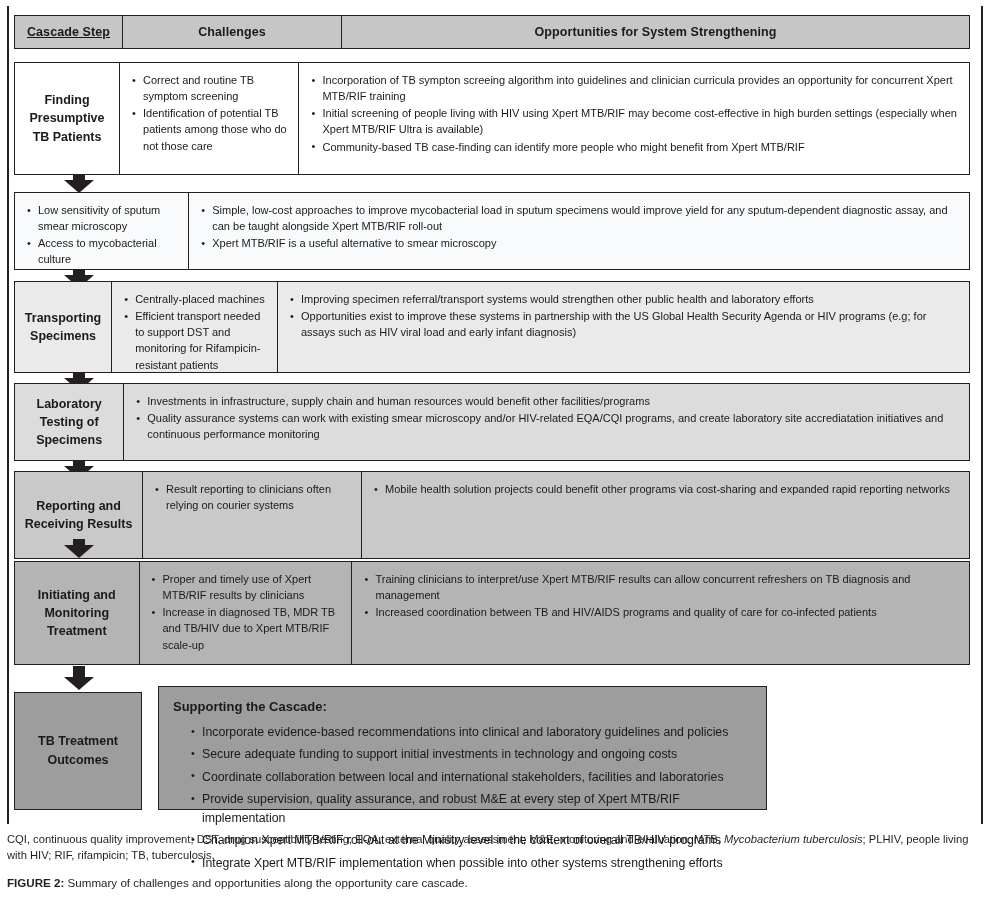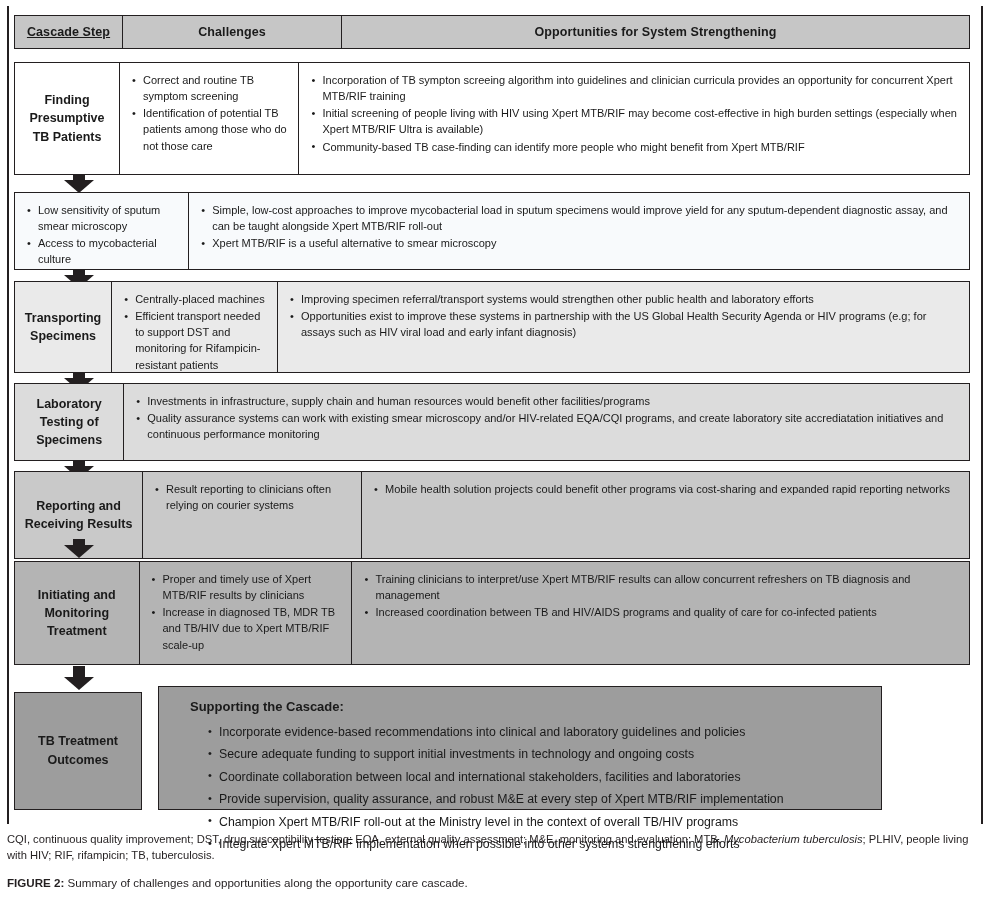--- a/index.html
+++ b/index.html
@@ -139,24 +139,24 @@
     align-items: center;
     justify-content: center;
     text-align: center;
     font-size: 12.5px;
     font-weight: bold;
     line-height: 1.5;
   }
   #support-box {
     position: absolute;
     left: 158px;
-    width: 724px;
+    width: 609px;
     border: 1px solid #231f20;
     box-sizing: border-box;
-    padding: 12px 14px 10px 31px;
+    padding: 12px 14px 10px 14px;
   }
   #support-title {
     font-size: 13px;
     font-weight: bold;
     margin-bottom: 9px;
   }
   #support-box ul.bullets { padding-left: 18px; }
   #support-box ul.bullets > li {
     font-size: 12.3px;
     line-height: 1.5;

